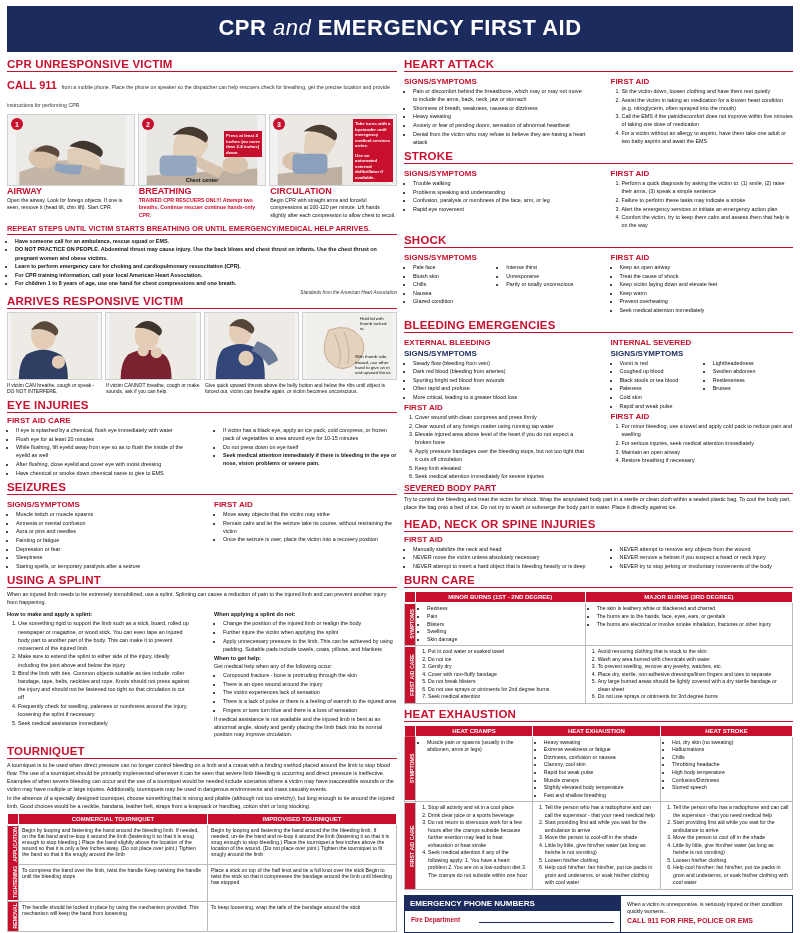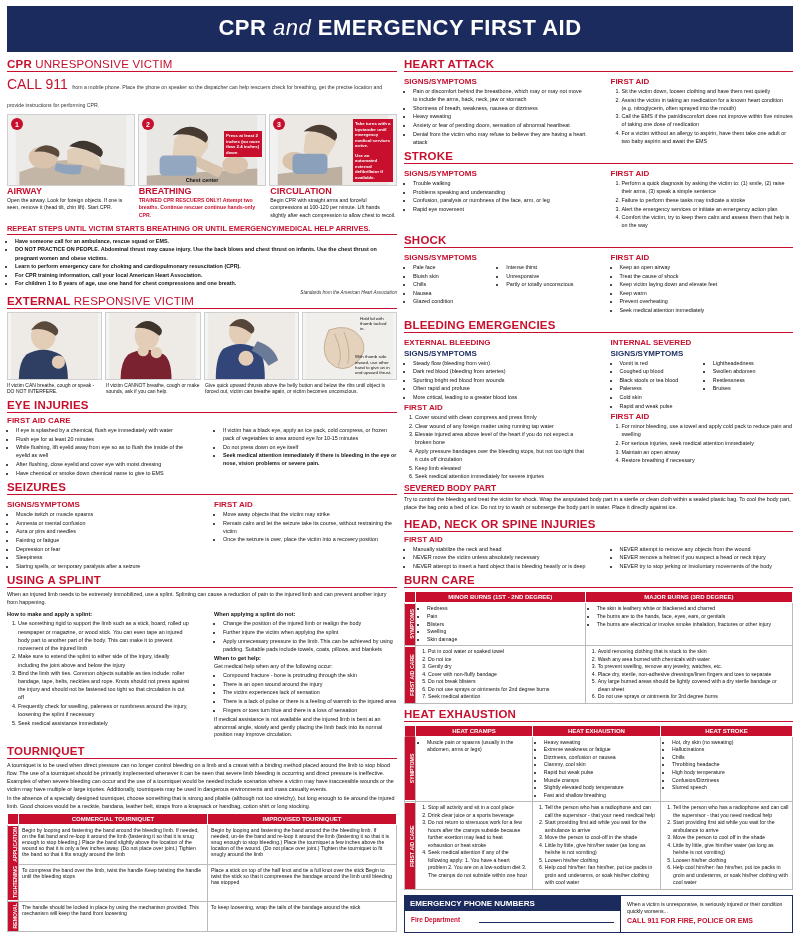--- a/index.html
+++ b/index.html
@@ -24,33 +24,33 @@
   
   .cols { display:flex; gap:7px; margin-top:6px; }
   .col-left { width:390px; }
   .col-right { width:389px; }
 
   
   .sec-title {
     color:#c8102e; font-size:11.5px; font-weight:bold; letter-spacing:.2px;
     border-bottom:1.4px solid #c8102e; padding-bottom:1px; margin:0 0 3px 0;
   }
-  .sec-title span.thin { font-weight:normal; }
+  .sec-title span.thin { font-weight:bold; }
   .sub-red { color:#c8102e; font-weight:bold; font-size:8px; margin:2px 0 1px; }
   .sub-navy { color:#1c2b5e; font-weight:bold; font-size:8px; margin:2px 0 1px; }
   ul.tiny { margin:0 0 0 9px; padding:0; }
   ul.tiny li { font-size:5.4px; line-height:1.5; margin:0 0 .5px 0; }
   ol.tiny { margin:0 0 0 11px; padding:0; }
   ol.tiny li { font-size:5.4px; line-height:1.5; margin:0 0 .5px 0; }
   .p-tiny { font-size:5.4px; line-height:1.45; margin:2px 0; }
   .b-tiny { font-size:5.6px; line-height:1.5; font-weight:bold; margin:1px 0; }
 
   
   .call911 { margin:1px 0 3px; }
-  .call911 .lbl { color:#c8102e; font-weight:normal; font-size:14px; }
+  .call911 .lbl { color:#c8102e; font-weight:bold; font-size:11px; }
   .call911 .txt { font-size:5.2px; color:#333; line-height:1.35; }
 
   .cpr-steps { display:flex; gap:3px; }
   .step { position:relative; border:1px solid #cfcfcf; background:#f2f2f2; flex:1; height:72px; overflow:hidden; }
   .step .num {
     position:absolute; top:3px; left:3px; width:12px; height:12px; border-radius:50%;
     background:#c8102e; color:#fff; font-size:7px; font-weight:bold;
     display:flex; align-items:center; justify-content:center; z-index:3;
   }
   .step .cap { position:absolute; bottom:2px; left:0; right:0; text-align:center;
@@ -210,21 +210,21 @@
             <li>Learn to perform emergency care for choking and cardiopulmonary resuscitation (CPR).</li>
             <li>For CPR training information, call your local American Heart Association.</li>
             <li>For children 1 to 8 years of age, use one hand for chest compressions and one breath.</li>
           </ul>
           <div class="src-note">Standards from the American Heart Association</div>
         </div>
       </div>
 
       <div>
         <div class="sec-title">
-          <span>EXTERNAL</span>
+          <span>ARRIVES</span>
           <span class="thin">RESPONSIVE VICTIM</span>
         </div>
         <div class="choke-row">
           <div class="choke-cell">
             <svg class="figure-svg" viewBox="0 0 92 70">
               <rect width="92" height="70" fill="#eeebe7"></rect>
               <ellipse cx="34" cy="24" rx="13" ry="15" fill="#e3cdb6"></ellipse>
               <path d="M21 18 q12 -16 26 -4 q6 6 0 10 q-12 -10 -26 -6z" fill="#5a4a3c"></path>
               <path d="M16 44 q18 -10 36 0 q8 6 8 26 L8 70 q0 -18 8 -26z" fill="#2f3f63"></path>
               <circle cx="50" cy="52" r="7" fill="#e3cdb6"></circle>

